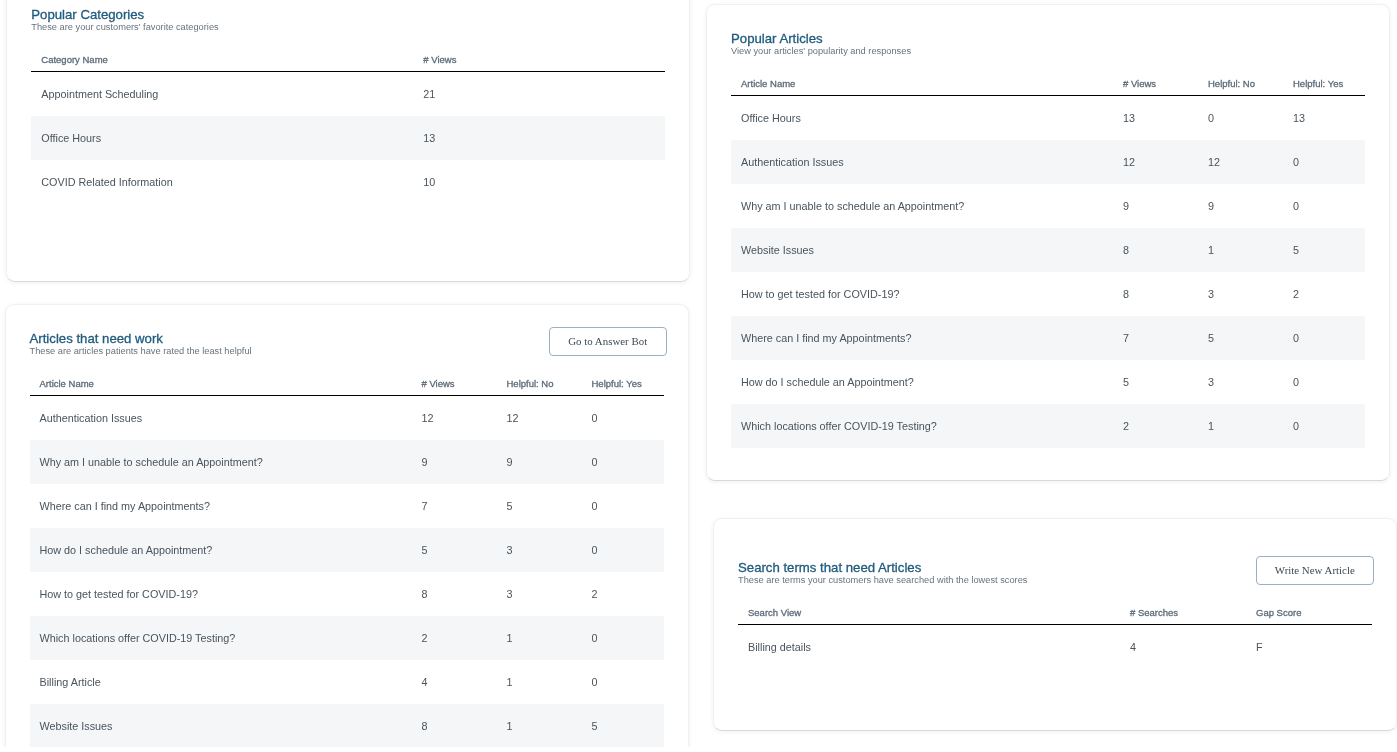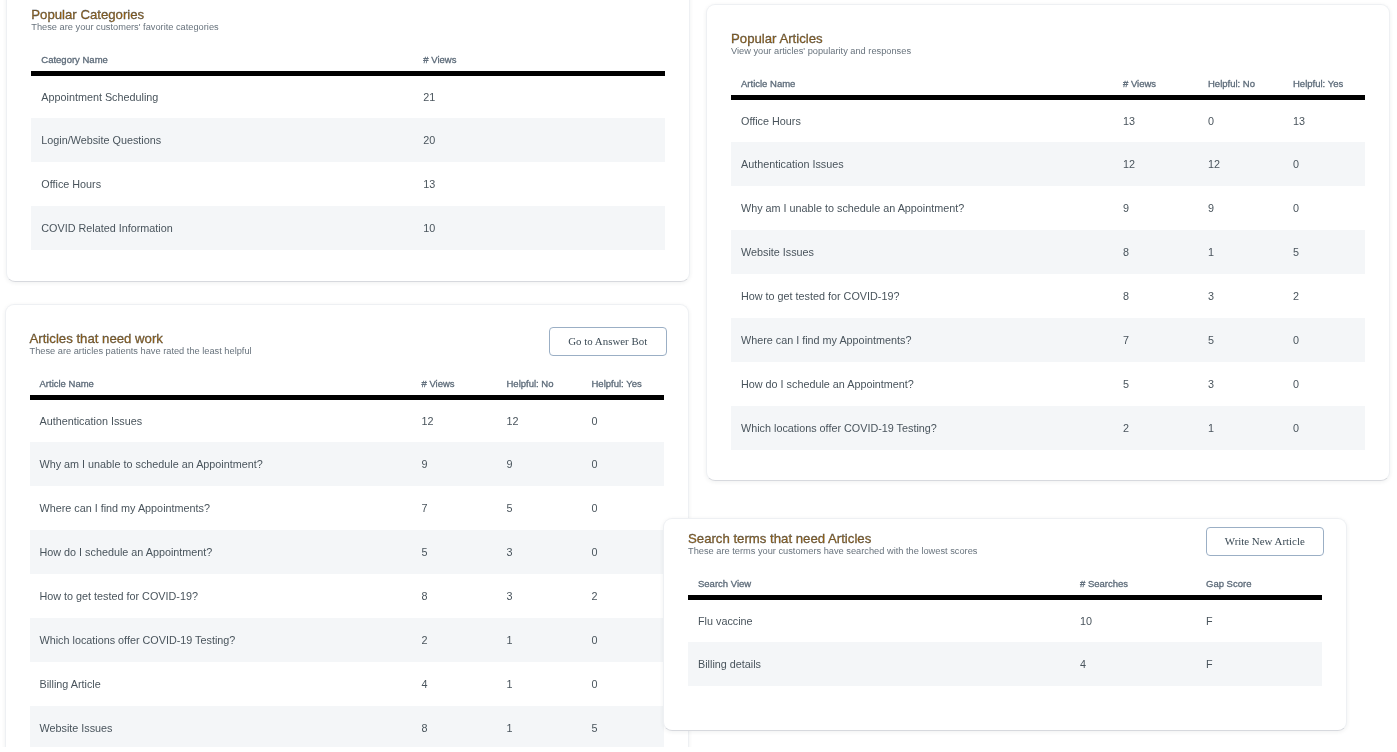--- a/index.html
+++ b/index.html
@@ -19,38 +19,38 @@
     background:#fff;
     border:1px solid #eef0f3;
     border-bottom-color:#d7d9de;
     border-radius:9px;
     box-shadow:0 1px 4px rgba(28,39,49,0.07);
     padding:0 24px;
     overflow:hidden;
   }
   .card-head { position:relative; }
   .card-title {
-    font-size:13.2px; font-weight:400; color:#a16207; -webkit-text-stroke:0.3px #3d4a57;
+    font-size:13.2px; font-weight:400; color:#0369a1; -webkit-text-stroke:0.3px #3d4a57;
     line-height:15px; white-space:nowrap; position:relative; top:0px;
   }
   .card-sub {
     font-size:9.25px; color:#68737d; line-height:11px; 
     white-space:nowrap;
   }
   .btn {
     position:absolute; right:-2px; top:-4px;
     border:1px solid #9bafc5; border-radius:4px; background:#fff;
     color:#3b4a55; font-size:10.9px; font-family:Liberation Serif, serif;
     height:29px; width:118.4px; line-height:27px; padding:0; text-align:center; cursor:pointer; white-space:nowrap;
   }
 
   table { width:100%; border-collapse:collapse; table-layout:fixed; }
   th {
     font-size:9.5px; font-weight:400; color:#5d6b79; -webkit-text-stroke:0.3px #5d6b79; text-align:left;
-    padding:0 0 6px 10px; border-bottom:5px solid #000000;
+    padding:0 0 6px 10px; border-bottom:1px solid #000000;
     white-space:nowrap; vertical-align:bottom;
   }
   td {
     font-size:10.8px; color:#49545c; text-align:left;
     height:44px; padding:0 0 0 10px; white-space:nowrap;
   }
   tbody tr:nth-child(even) td { background:#f4f6f8; }
 </style>
 </head>
 <body>
@@ -73,24 +73,20 @@
         <th>Category Name</th>
         <th># Views</th>
       </tr>
           </thead>
       <tbody>
             <tr>
               <td>Appointment Scheduling</td>
               <td>21</td>
             </tr>
             <tr>
-              <td>Login/Website Questions</td>
-              <td>20</td>
-            </tr>
-            <tr>
               <td>Office Hours</td>
               <td>13</td>
             </tr>
             <tr>
               <td>COVID Related Information</td>
               <td>10</td>
             </tr>
           </tbody>
     </table>
   </section>
@@ -235,46 +231,41 @@
             <tr>
               <td>Website Issues</td>
               <td>8</td>
               <td>1</td>
               <td>5</td>
             </tr>
           </tbody>
     </table>
   </section>
 
-  <section class="card" id="card-search-terms" style="left:663px; top:518px; width:684px; height:213px; padding-top:12px;">
+  <section class="card" id="card-search-terms" style="left:713px; top:518px; width:684px; height:213px; padding-top:41px;">
     <div class="card-head">
       <div class="card-title">Search terms that need Articles</div>
       <div class="card-sub">These are terms your customers have searched with the lowest scores</div>
       <button class="btn">Write New Article</button>
     </div>
     <table class="tbl tbl-3" style="margin-top:21px;">
       <colgroup>
             <col style="width:382px">
             <col style="width:126px">
             <col style="width:auto">
           </colgroup>
       <thead>
             <tr>
         <th>Search View</th>
         <th># Searches</th>
         <th>Gap Score</th>
       </tr>
           </thead>
       <tbody>
             <tr>
-              <td>Flu vaccine</td>
-              <td>10</td>
-              <td>F</td>
-            </tr>
-            <tr>
               <td>Billing details</td>
               <td>4</td>
               <td>F</td>
             </tr>
           </tbody>
     </table>
   </section>
 
  </div>
 </div>

